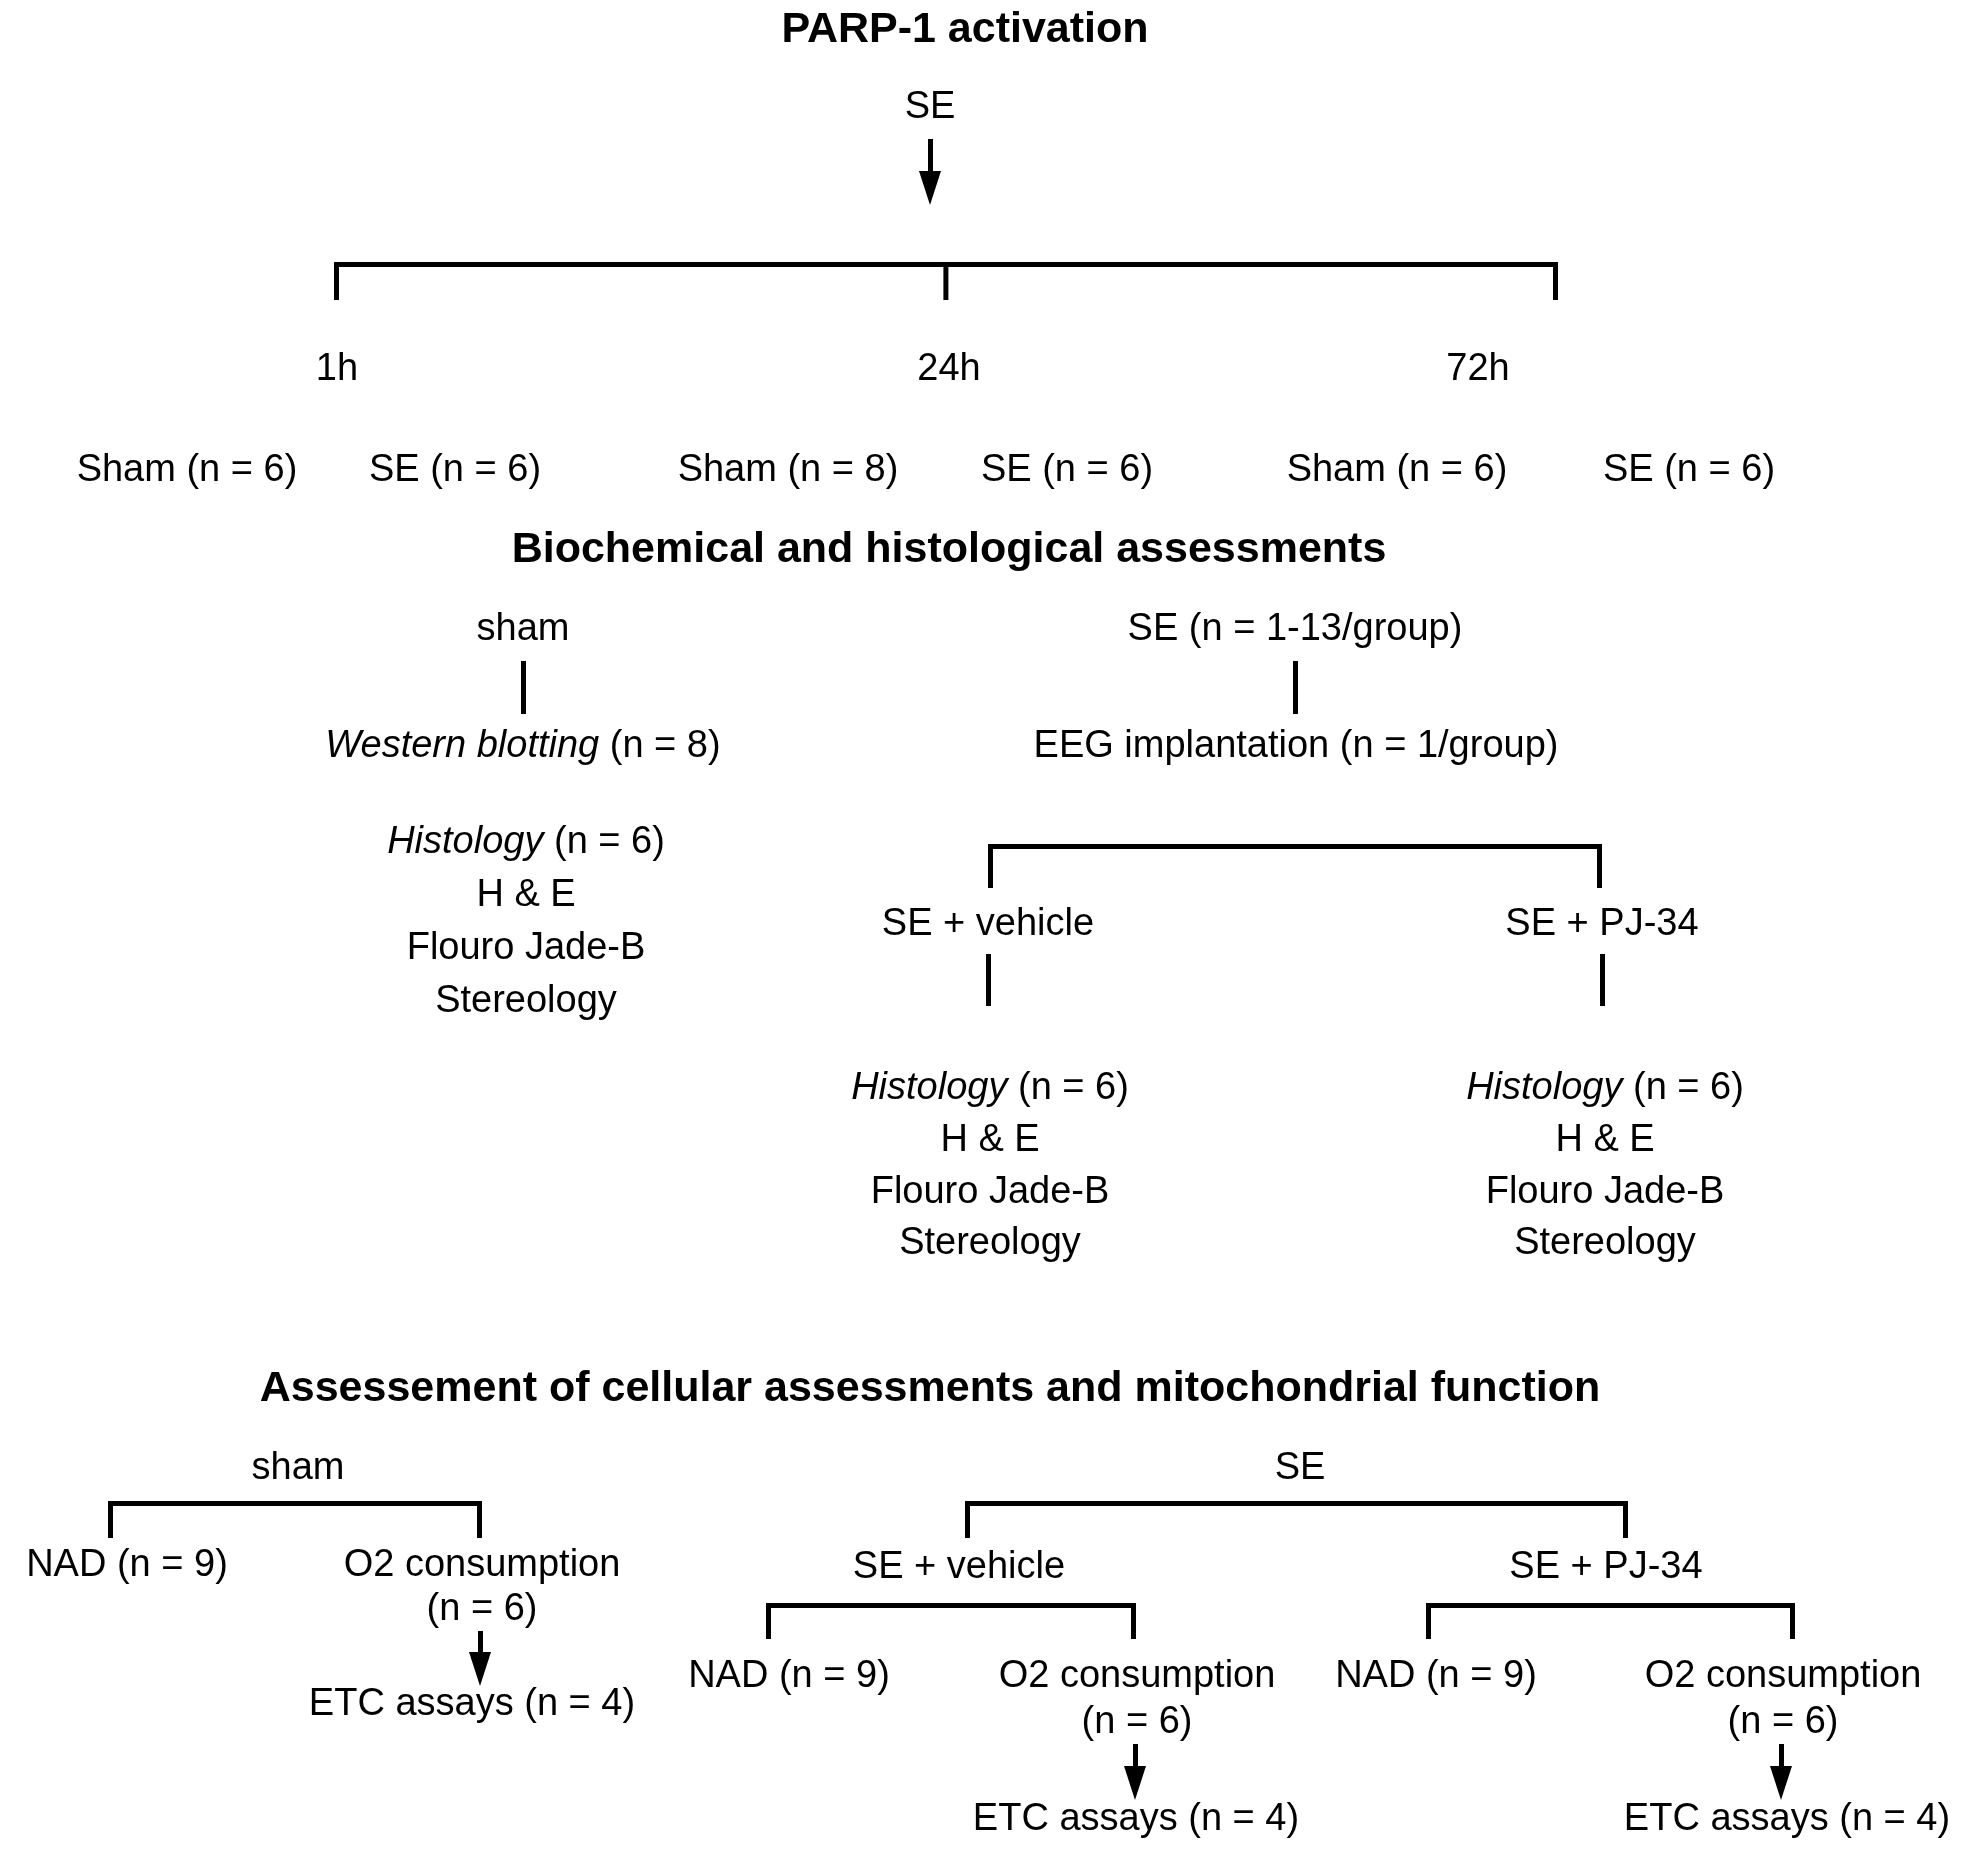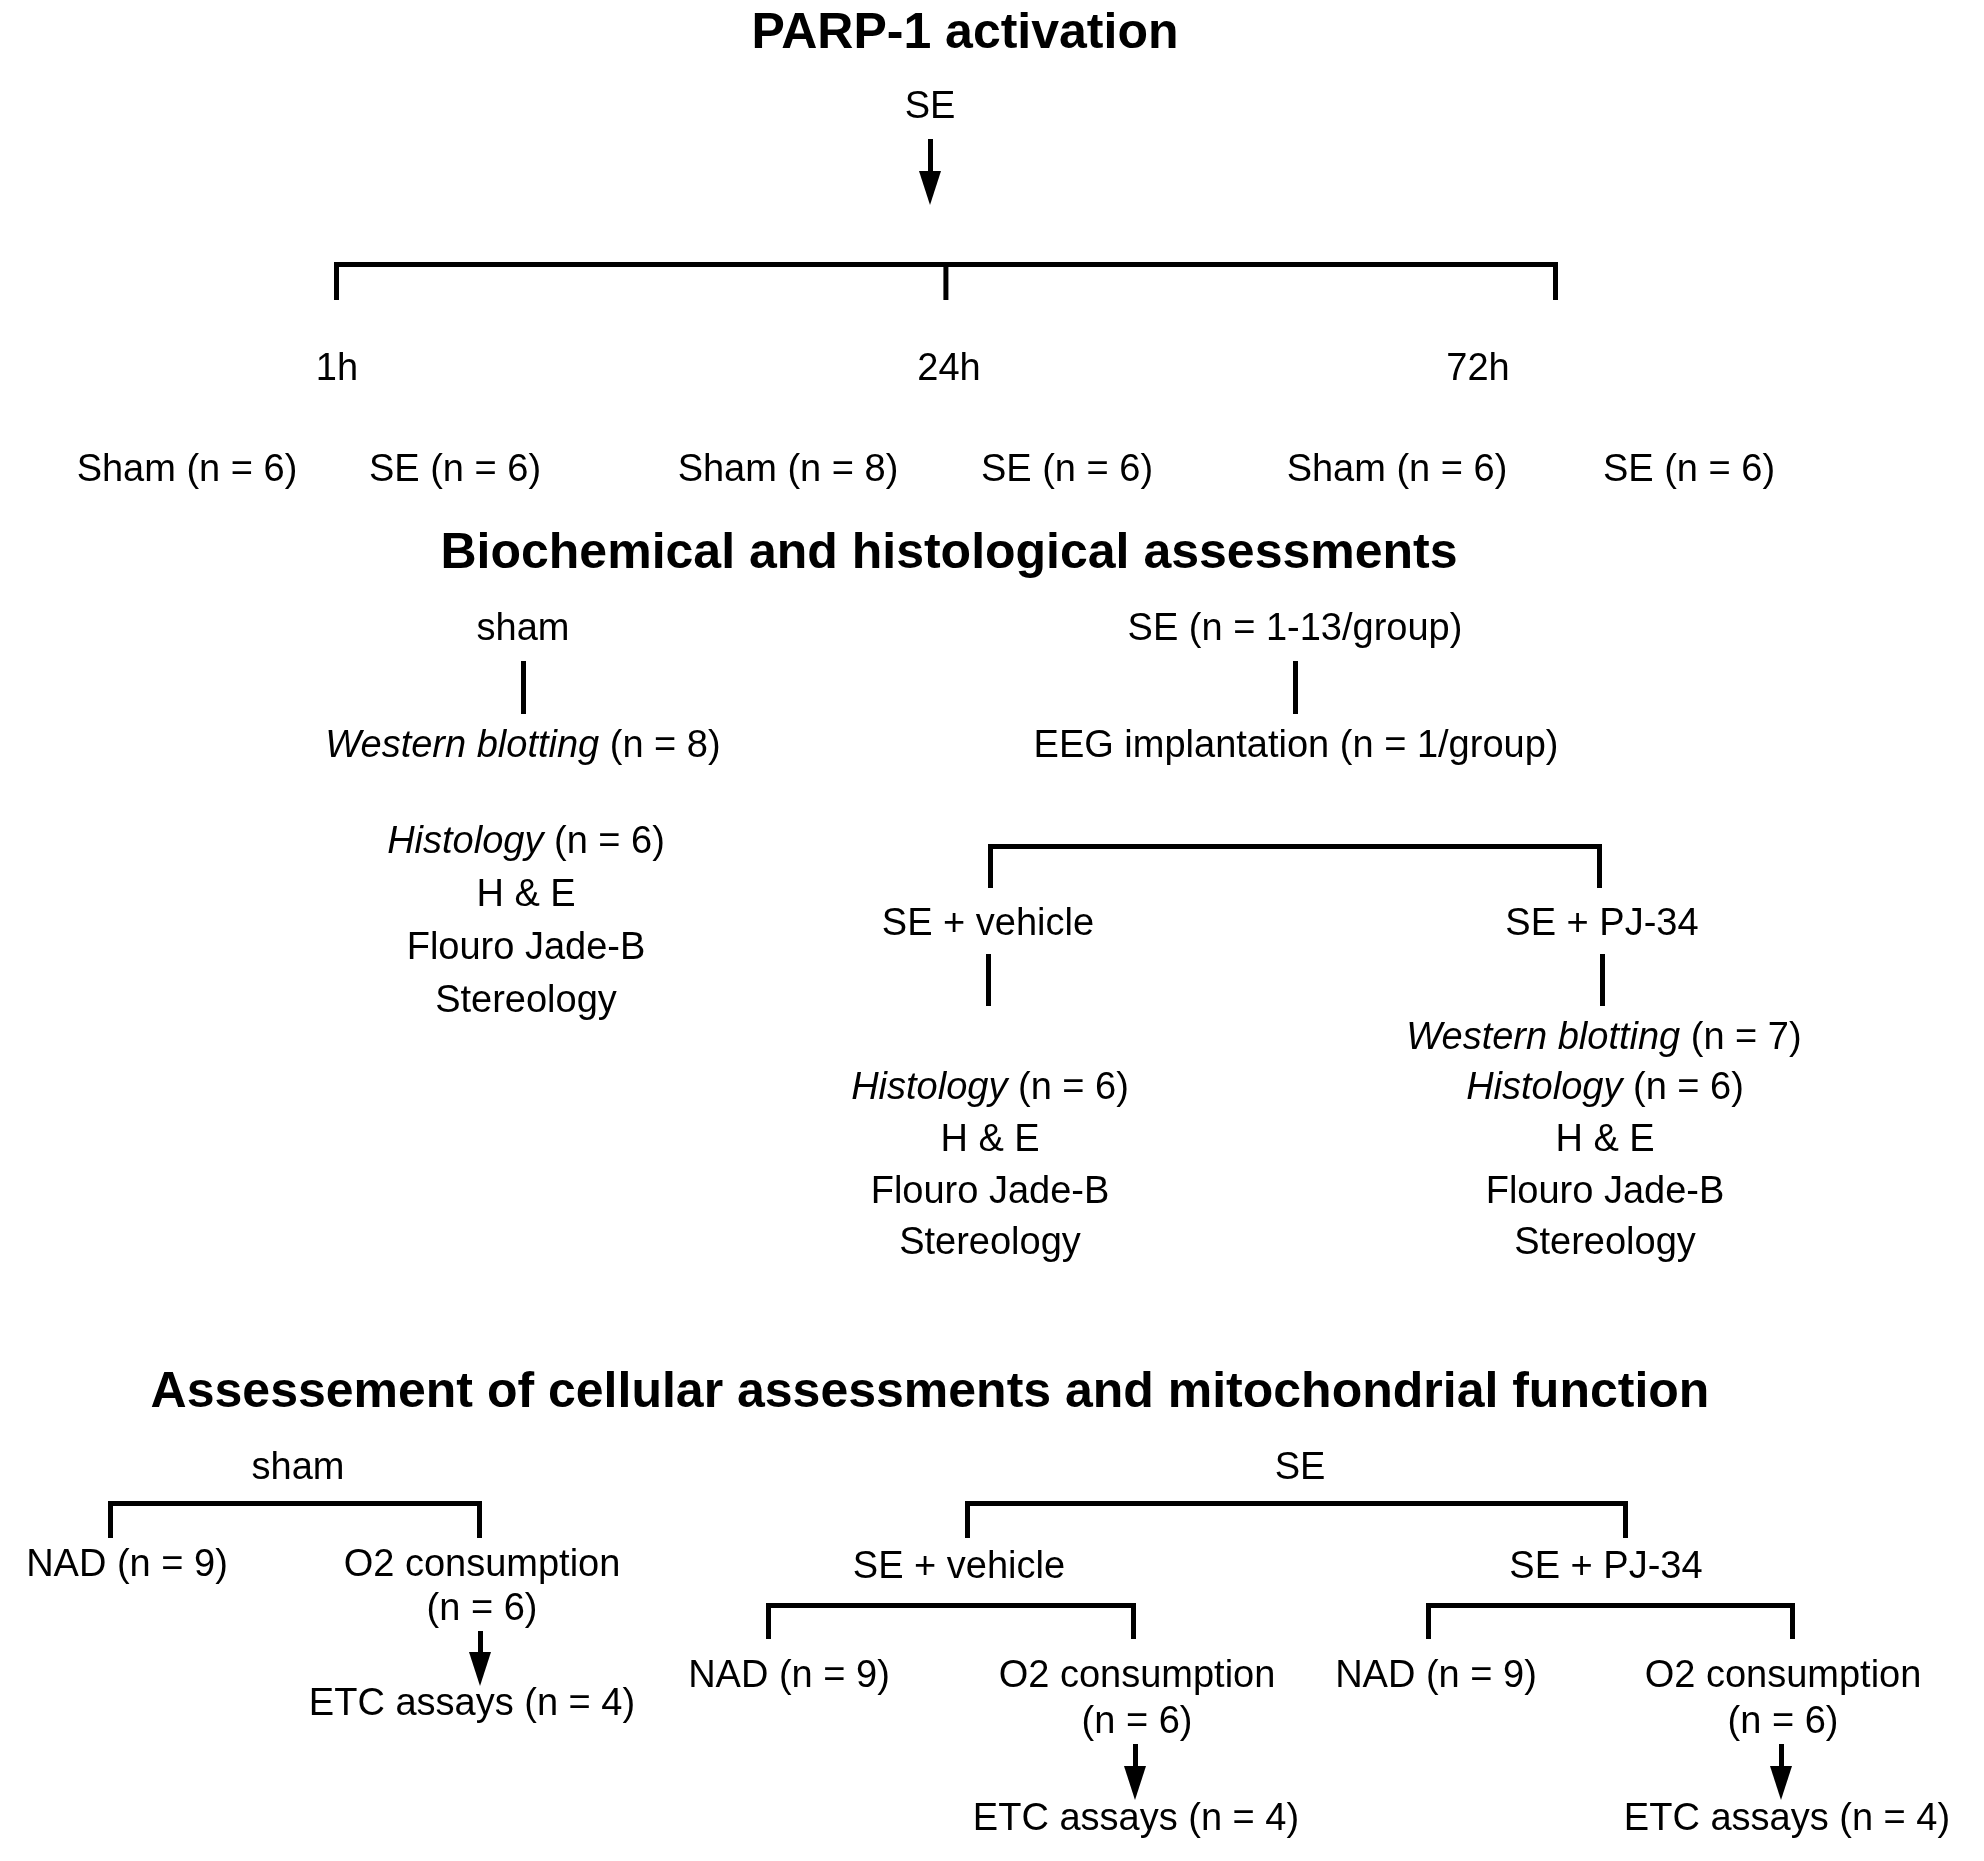--- a/index.html
+++ b/index.html
@@ -3,21 +3,21 @@
 <meta charset="utf-8">
 <style>
   html,body{margin:0;padding:0;background:#ffffff;}
   *{box-sizing:border-box;}
   #canvas{
     position:relative;width:1985px;height:1861px;background:#ffffff;
     font-family:"Liberation Sans",sans-serif;color:#000000;overflow:hidden;
   }
   .t{position:absolute;transform:translateX(-50%);white-space:nowrap;
      font-size:38px;line-height:1.05;text-align:center;}
-  .b{font-weight:bold;font-size:50px;}
+  .b{font-weight:bold;font-size:43px;}
   .i{font-style:italic;}
   .vbar{position:absolute;width:4.6px;background:#000;}
   .bracket{position:absolute;border-top:5.2px solid #000;
            border-left:5.2px solid #000;border-right:5.2px solid #000;}
   .stub{position:absolute;left:50%;top:-5.2px;width:5.2px;height:calc(100% + 5.2px);
         background:#000;transform:translateX(-50%);}
   .arrow{position:absolute;width:4.6px;background:#000;}
   .arrow::after{content:"";position:absolute;top:100%;left:50%;
         transform:translateX(-50%);width:0;height:0;border-style:solid;
         border-color:#000 transparent transparent transparent;
@@ -62,21 +62,20 @@
   <div class="vbar" style="left:1293px;top:661px;height:53px"></div>
   <div class="t" style="left:1296px;top:725px">EEG implantation (n = 1/group)</div>
 
   <div class="bracket" style="left:988px;top:844px;width:614px;height:44px"></div>
 
   <div class="t" style="left:988px;top:903px">SE + vehicle</div>
   <div class="t" style="left:1602px;top:903px">SE + PJ-34</div>
   <div class="vbar" style="left:986px;top:954px;height:52px"></div>
   <div class="vbar" style="left:1600px;top:954px;height:52px"></div>
 
-  <div class="t" style="left:1604px;top:1017px"><span class="i">Western blotting</span><span> (n = 7)</span></div>
 
   <div class="t" style="left:990px;top:1067px"><span class="i">Histology</span><span> (n = 6)</span></div>
   <div class="t" style="left:990px;top:1119px">H &amp; E</div>
   <div class="t" style="left:990px;top:1171px">Flouro Jade-B</div>
   <div class="t" style="left:990px;top:1222px">Stereology</div>
 
   <div class="t" style="left:1605px;top:1067px"><span class="i">Histology</span><span> (n = 6)</span></div>
   <div class="t" style="left:1605px;top:1119px">H &amp; E</div>
   <div class="t" style="left:1605px;top:1171px">Flouro Jade-B</div>
   <div class="t" style="left:1605px;top:1222px">Stereology</div>

